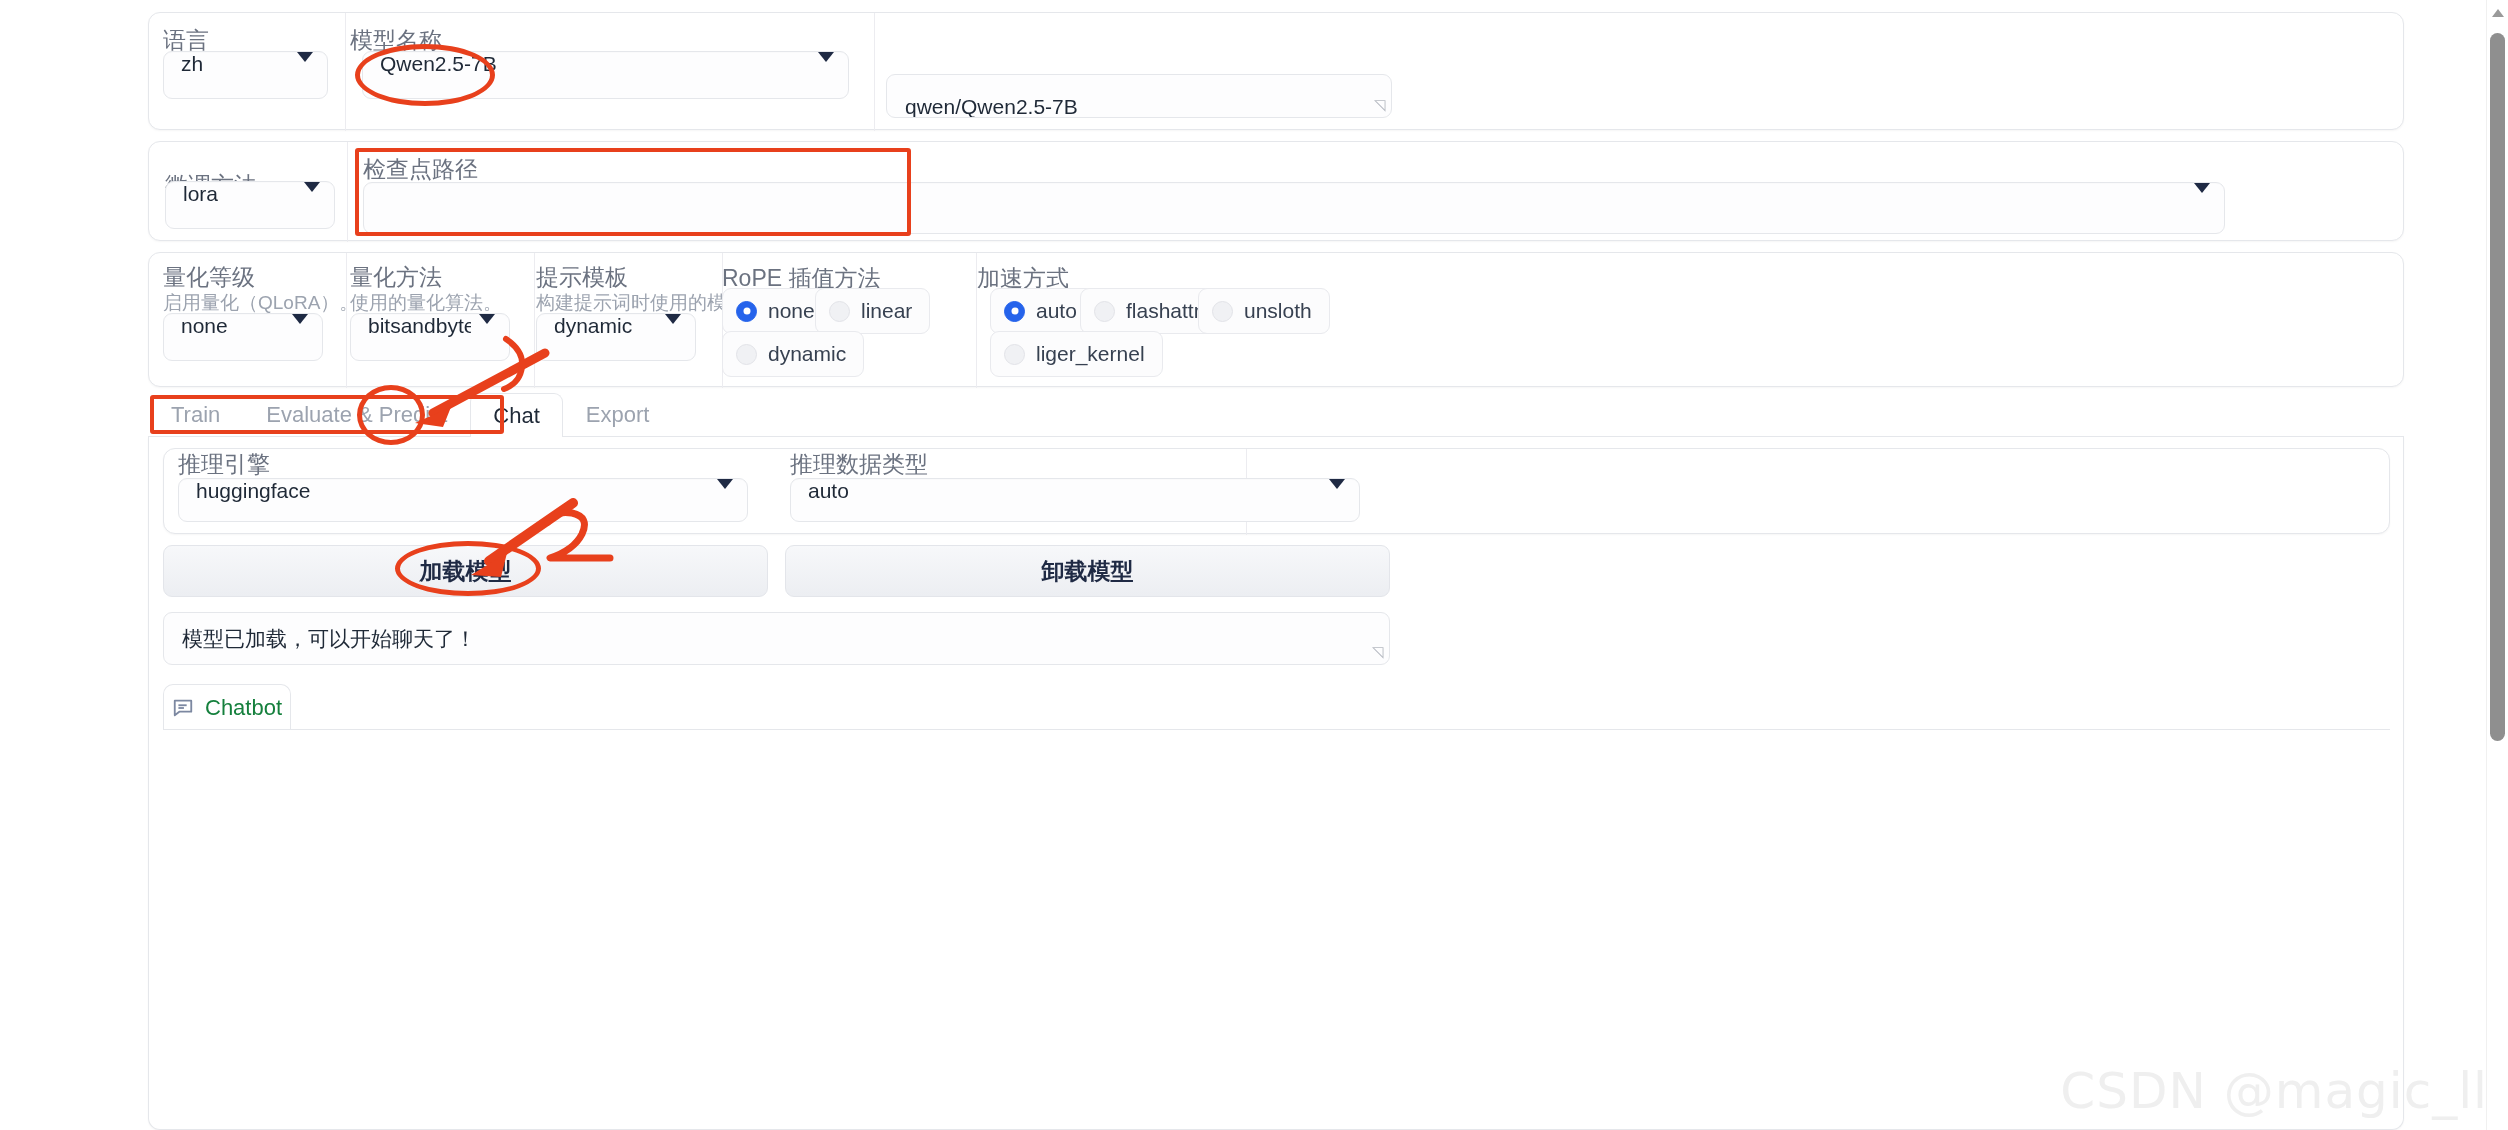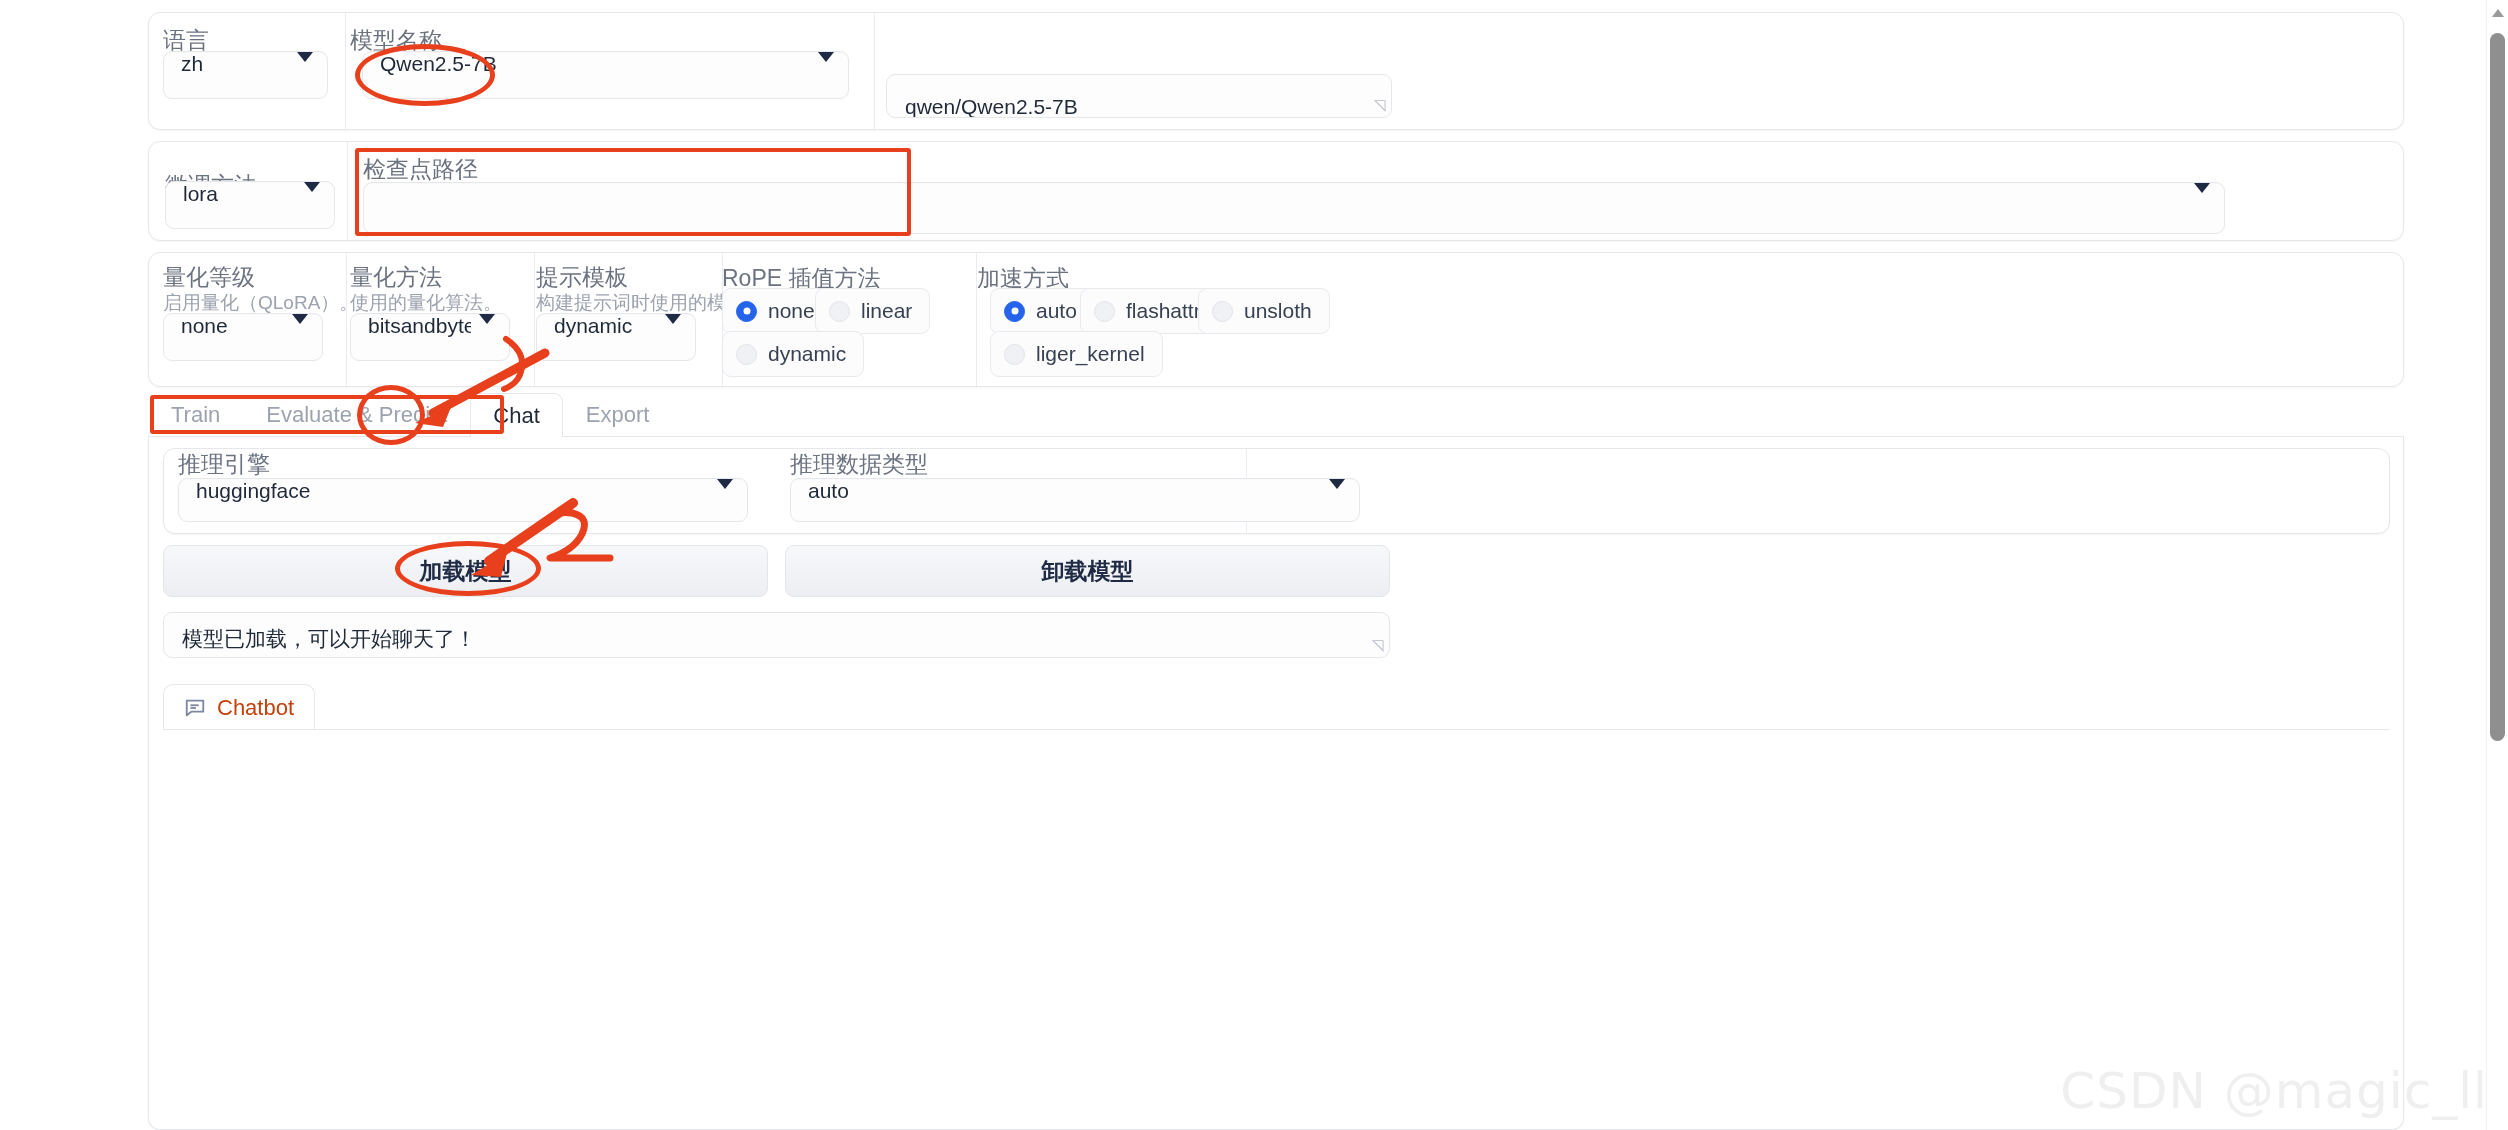--- a/index.html
+++ b/index.html
@@ -151,26 +151,26 @@
     font-size:23px;
     font-weight:bold;
     color:#1f2a44;
   }
 
   
   .chatbot-tab {
     position:absolute;
     height:46px;
     display:flex; align-items:center; gap:11px;
-    padding:0 20px;
+    padding:0 8px;
     border:1px solid #e5e7eb;
     border-bottom:none;
     border-radius:10px 10px 0 0;
     background:#ffffff;
-    color:#c2410c;
+    color:#15803d;
     font-size:22px;
   }
 
   
   .sb-track {
     position:absolute;
     right:0; top:0;
     width:22px; height:1130px;
     background:#ffffff;
     border-left:1px solid #f0f0f0;
@@ -372,21 +372,21 @@
     <span class="caret"></span>
   </div>
 
   <div class="btn" style="left:163px; top:545px; width:605px;">
     <span>加载模型</span>
   </div>
   <div class="btn" style="left:785px; top:545px; width:605px;">
     <span>卸载模型</span>
   </div>
 
-  <div class="ta" style="left:163px; top:612px; width:1227px; height:46px; padding-top:12px;">
+  <div class="ta" style="left:163px; top:612px; width:1227px; height:53px; padding-top:12px;">
     <span>模型已加载，可以开始聊天了！</span>
     <span class="grip">◸</span>
   </div>
 
   <div class="chatbot-tab" style="left:163px; top:684px;">
     <svg width="22" height="22" viewBox="0 0 24 24" fill="none" stroke="#7c88a1" stroke-width="2">
       <path d="M3 4h18v12H8l-5 4z" stroke-linejoin="round"></path>
       <line x1="7" y1="9" x2="16" y2="9"></line>
       <line x1="7" y1="12" x2="13" y2="12"></line>
     </svg>

